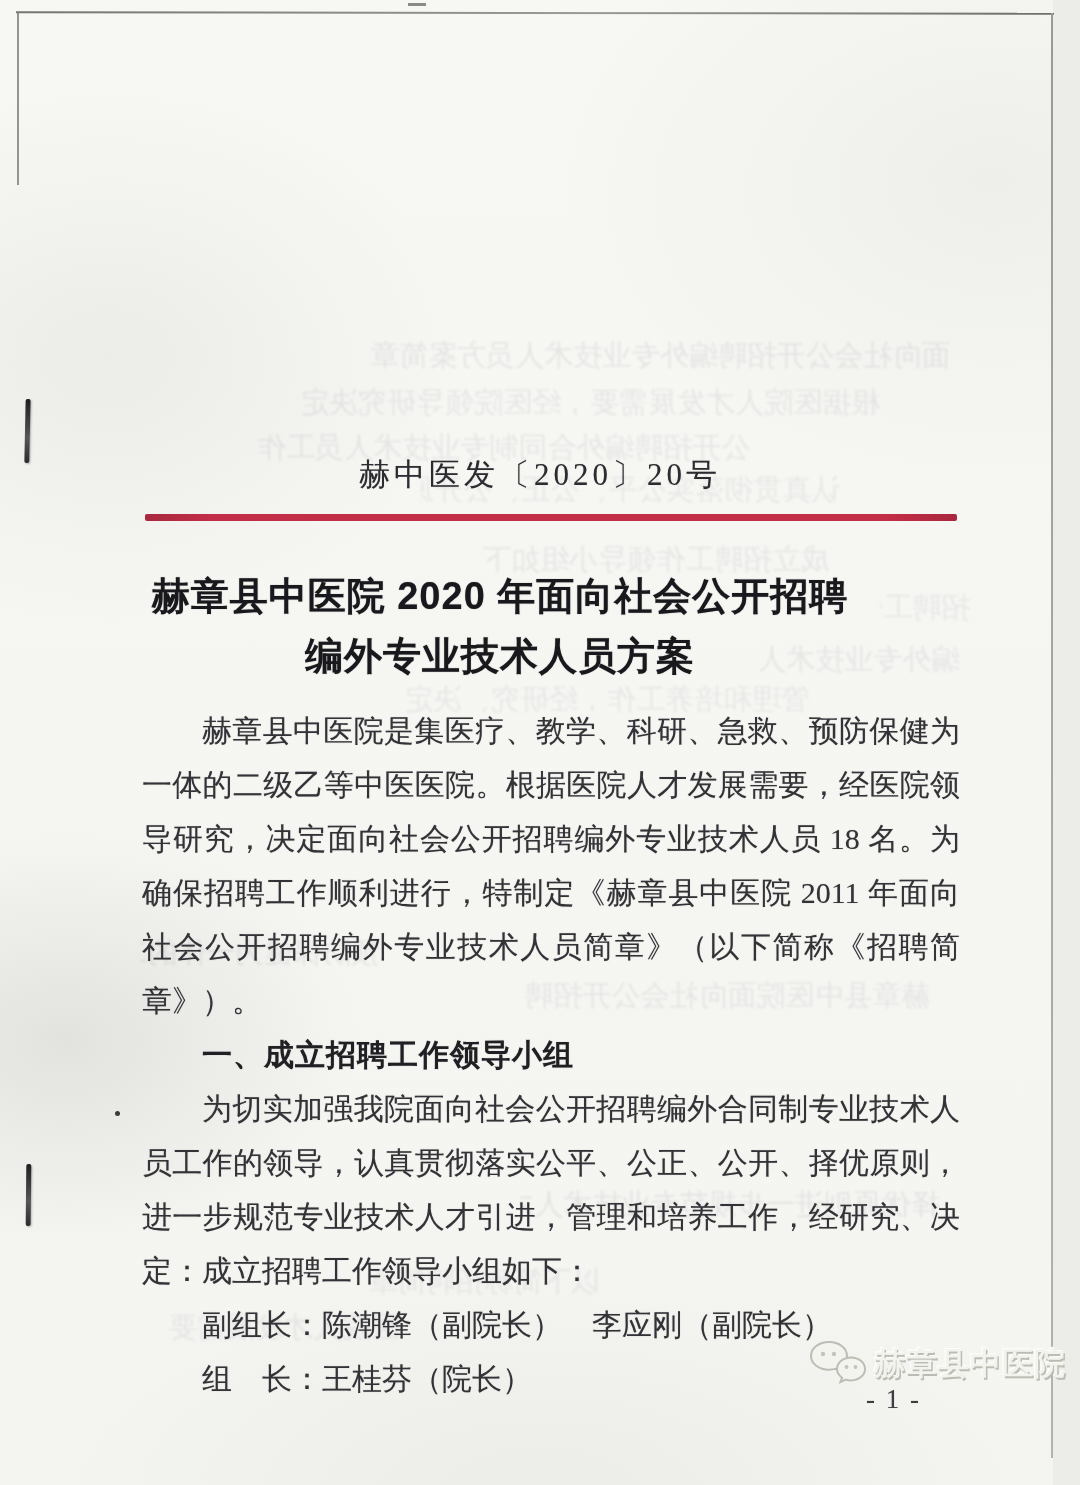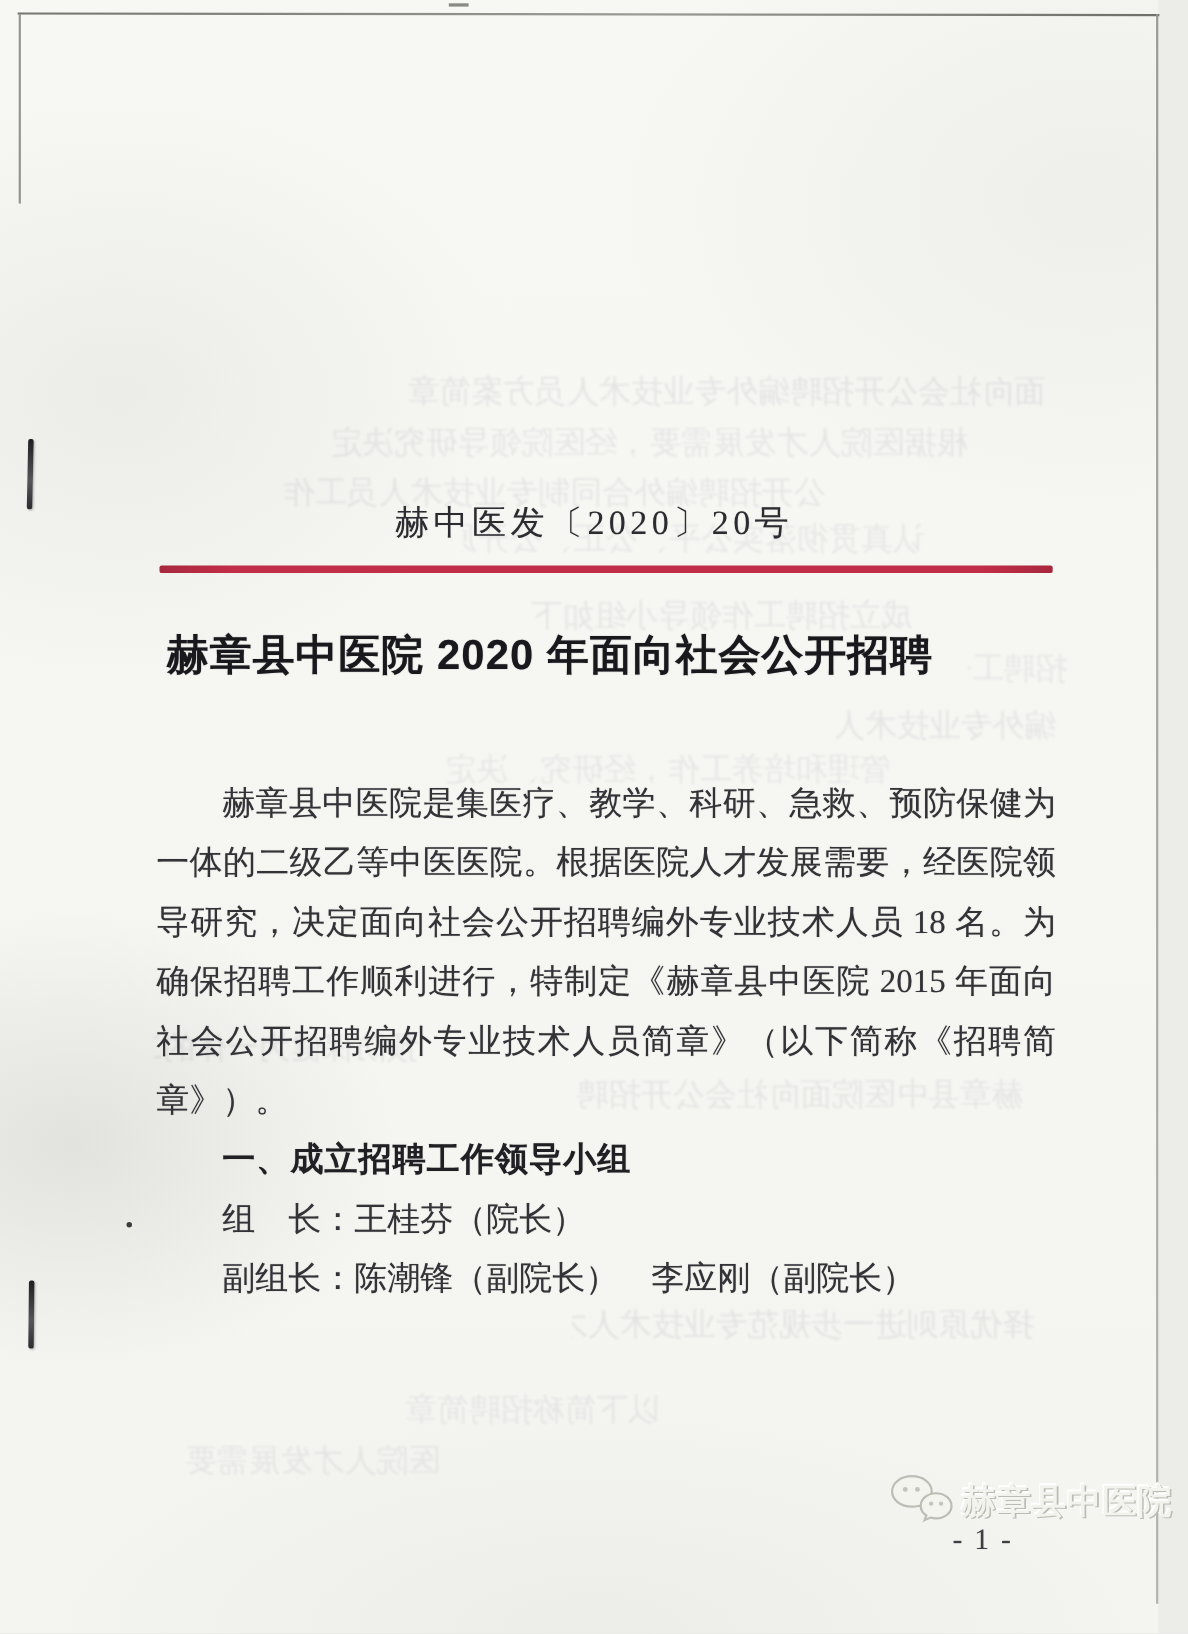--- a/index.html
+++ b/index.html
@@ -91,27 +91,29 @@
   <div class="ghost" style="top:1262px;left:330px;width:270px;opacity:.11;">以下简称招聘简章</div>
   <div class="ghost" style="top:1308px;left:150px;width:250px;opacity:.11;">医院人才发展需要</div>
 
 
   <div class="docnum">赫中医发〔2020〕20号</div>
 
   <div class="red-rule"></div>
 
   <div class="doc-title">
     <div>赫章县中医院 2020 年面向社会公开招聘</div>
+    <div>编外专业技术人员方案</div>
   </div>
 
   <div class="body-text">
-    <p>赫章县中医院是集医疗、教学、科研、急救、预防保健为一体的二级乙等中医医院。根据医院人才发展需要，经医院领导研究，决定面向社会公开招聘编外专业技术人员 18 名。为确保招聘工作顺利进行，特制定《赫章县中医院 2015 年面向社会公开招聘编外专业技术人员简章》（以下简称《招聘简章》）。</p>
+    <p>赫章县中医院是集医疗、教学、科研、急救、预防保健为一体的二级乙等中医医院。根据医院人才发展需要，经医院领导研究，决定面向社会公开招聘编外专业技术人员 18 名。为确保招聘工作顺利进行，特制定《赫章县中医院 2011 年面向社会公开招聘编外专业技术人员简章》（以下简称《招聘简章》）。</p>
     <p class="heading">一、成立招聘工作领导小组</p>
+    <p>为切实加强我院面向社会公开招聘编外合同制专业技术人员工作的领导，认真贯彻落实公平、公正、公开、择优原则，进一步规范专业技术人才引进，管理和培养工作，经研究、决定：成立招聘工作领导小组如下：</p>
+    <p>副组长：陈潮锋（副院长）　李应刚（副院长）</p>
     <p>组　长：王桂芬（院长）</p>
-    <p>副组长：陈潮锋（副院长）　李应刚（副院长）</p>
   </div>
 
   <div class="pagenum">- 1 -</div>
 
   <div class="watermark">
     <span>
       <svg width="62" height="48" viewBox="0 0 62 48">
         <g fill="#f4f4ef" stroke="#bdbdb5" stroke-width="2">
           <path d="M5 18c0-8 8-14 18-14s18 6 18 14c0 4.4-2.4 8.3-6.2 10.9L36 34l-6.5-3.1c-2 .5-4.2.8-6.5.8-10 0-18-6-18-13.7z"></path>
           <path d="M31 31c0-6.4 6.3-11.5 14-11.5S59 24.6 59 31c0 6.3-6.3 11.4-14 11.4-1.8 0-3.6-.3-5.2-.8L34.5 44l1.6-4.3C33 37.5 31 34.4 31 31z"></path>

